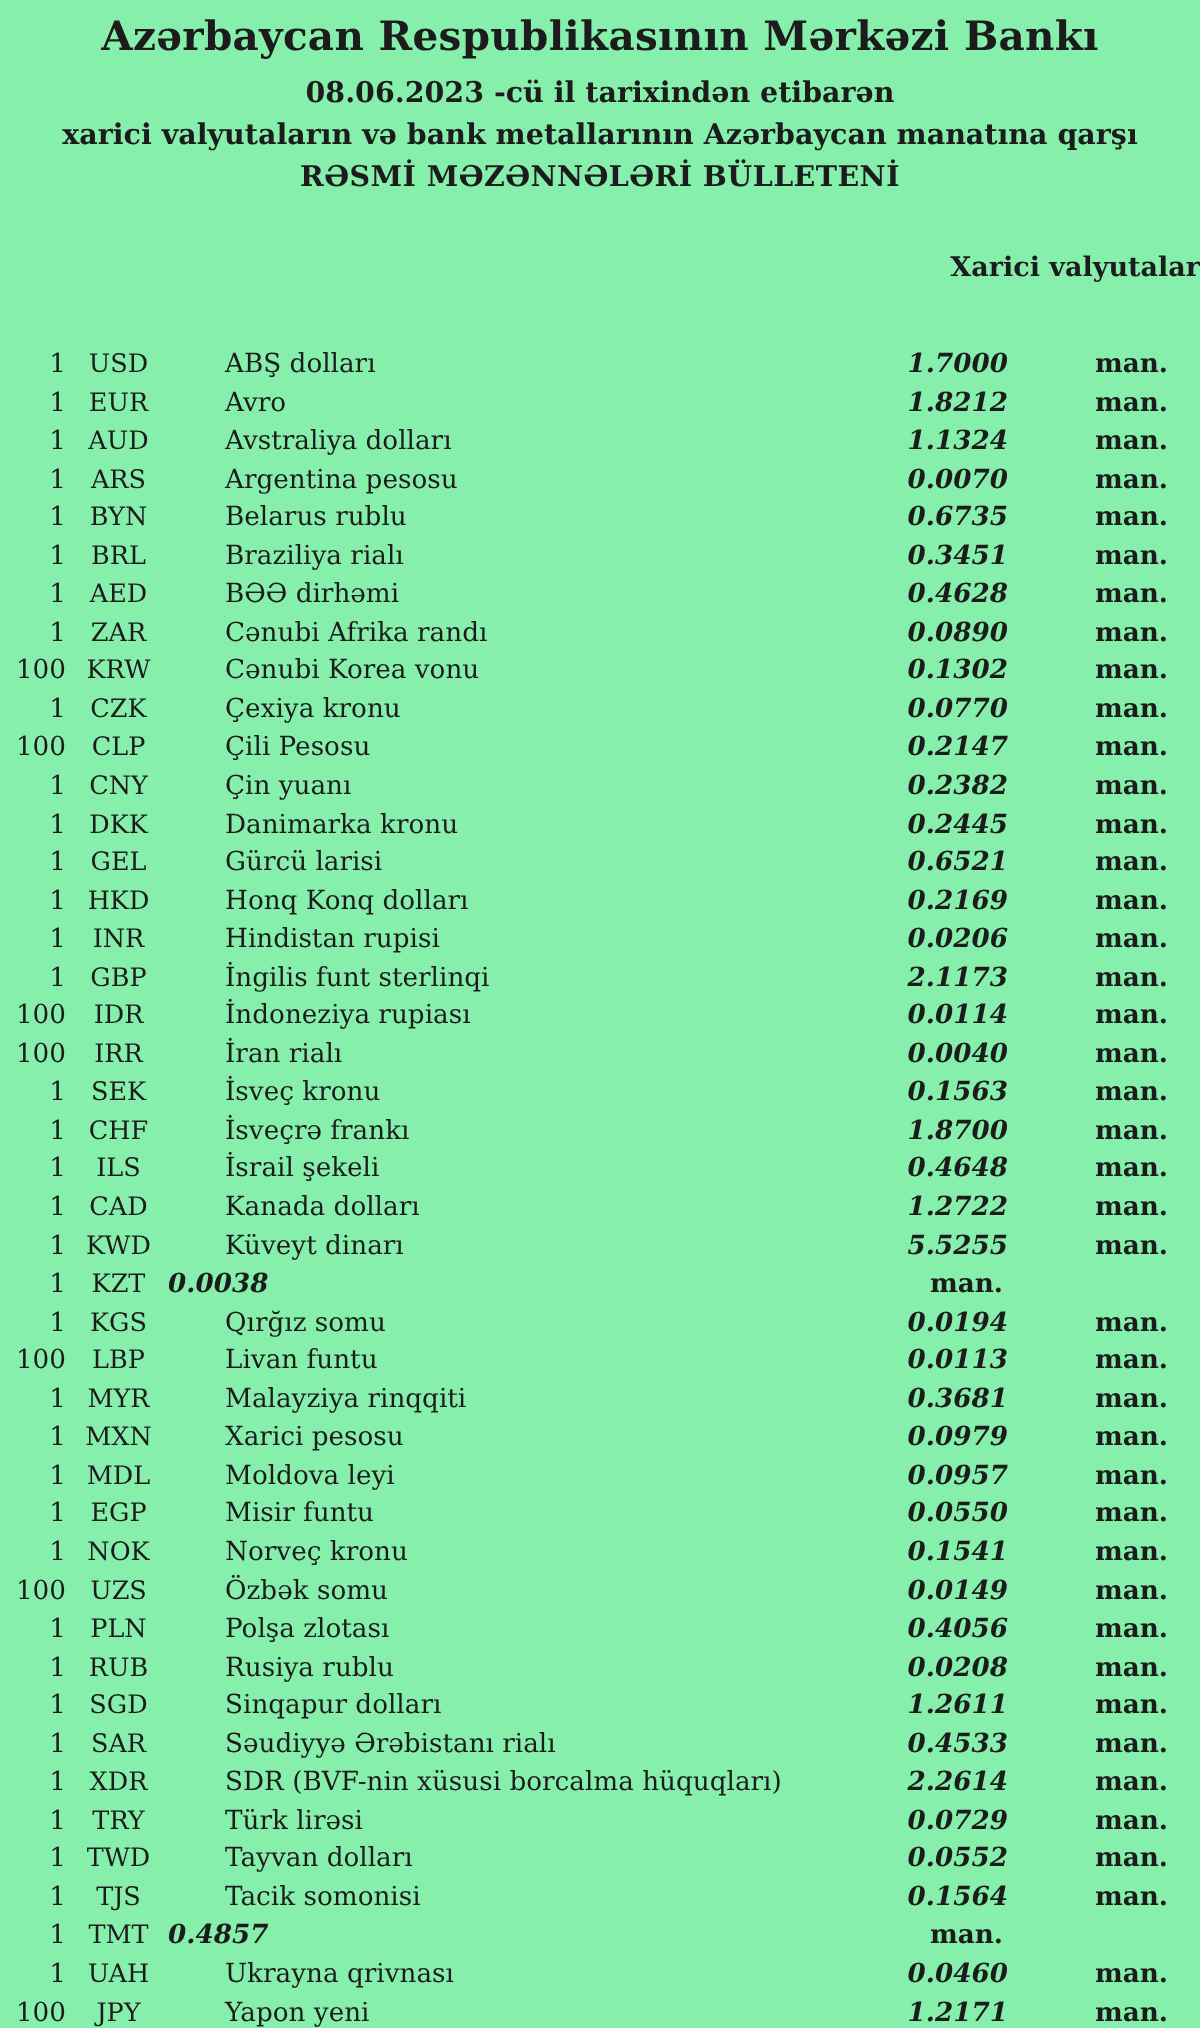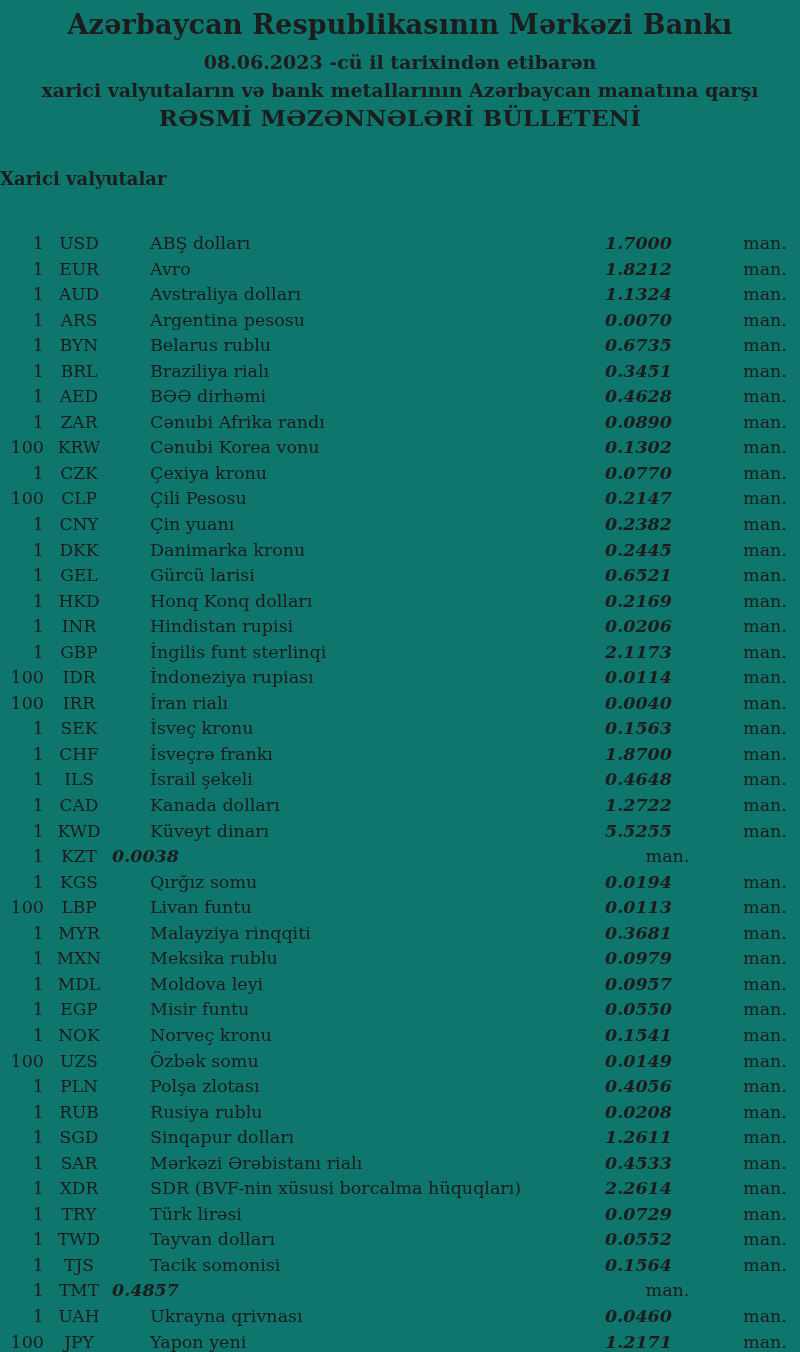--- a/index.html
+++ b/index.html
@@ -4,21 +4,21 @@
 <style>
   html, body {
     margin: 0;
     padding: 0;
     background: #ffffff;
   }
   .page {
     position: relative;
     width: 800px;
     height: 1352px;
-    background: #0f766e;
+    background: #86efac;
     color: #1c1c1c;
     font-family: "DejaVu Serif", "Liberation Serif", serif;
     overflow: hidden;
   }
   .header {
     text-align: center;
   }
   .bank-name {
     padding-top: 8px;
     font-size: 27px;
@@ -33,28 +33,28 @@
     line-height: 24px;
   }
   .subject-line {
     margin-top: 4px;
     font-size: 19px;
     font-weight: bold;
     line-height: 24px;
   }
   .bulletin-title {
     margin-top: 4px;
-    font-size: 23px;
+    font-size: 19px;
     font-weight: bold;
     line-height: 24px;
     letter-spacing: 0.3px;
   }
   .section-title {
     margin-top: 38px;
-    text-align: left;
+    text-align: right;
     font-size: 18px;
     font-weight: bold;
     line-height: 22px;
   }
   .rates-table {
     margin-top: 9px;
   }
   .rate-row {
     display: grid;
     grid-template-columns: 46px 66px 1fr 110px 85px;
@@ -78,22 +78,23 @@
     white-space: nowrap;
     overflow: hidden;
     margin-left: 36px;
   }
   .cell-rate {
     text-align: left;
     font-weight: bold;
     font-style: italic;
   }
   .cell-unit {
-    text-align: center;
+    text-align: left;
     padding-left: 15px;
+    font-weight: bold;
   }
 </style>
 </head>
 <body>
 
 <div class="page">
 
   <div class="header">
     <div class="bank-name">Azərbaycan Respublikasının Mərkəzi Bankı</div>
     <div class="date-line">08.06.2023 -cü il tarixindən etibarən</div>
@@ -295,21 +296,21 @@
       <div class="rate-row">
         <span class="cell-qty">1</span>
         <span class="cell-code">MYR</span>
         <span class="cell-name">Malayziya rinqqiti</span>
         <span class="cell-rate">0.3681</span>
         <span class="cell-unit">man.</span>
       </div>
       <div class="rate-row">
         <span class="cell-qty">1</span>
         <span class="cell-code">MXN</span>
-        <span class="cell-name">Meksika rublu</span>
+        <span class="cell-name">Xarici pesosu</span>
         <span class="cell-rate">0.0979</span>
         <span class="cell-unit">man.</span>
       </div>
       <div class="rate-row">
         <span class="cell-qty">1</span>
         <span class="cell-code">MDL</span>
         <span class="cell-name">Moldova leyi</span>
         <span class="cell-rate">0.0957</span>
         <span class="cell-unit">man.</span>
       </div>
@@ -351,21 +352,21 @@
       <div class="rate-row">
         <span class="cell-qty">1</span>
         <span class="cell-code">SGD</span>
         <span class="cell-name">Sinqapur dolları</span>
         <span class="cell-rate">1.2611</span>
         <span class="cell-unit">man.</span>
       </div>
       <div class="rate-row">
         <span class="cell-qty">1</span>
         <span class="cell-code">SAR</span>
-        <span class="cell-name">Mərkəzi Ərəbistanı rialı</span>
+        <span class="cell-name">Səudiyyə Ərəbistanı rialı</span>
         <span class="cell-rate">0.4533</span>
         <span class="cell-unit">man.</span>
       </div>
       <div class="rate-row">
         <span class="cell-qty">1</span>
         <span class="cell-code">XDR</span>
         <span class="cell-name">SDR (BVF-nin xüsusi borcalma hüquqları)</span>
         <span class="cell-rate">2.2614</span>
         <span class="cell-unit">man.</span>
       </div>

